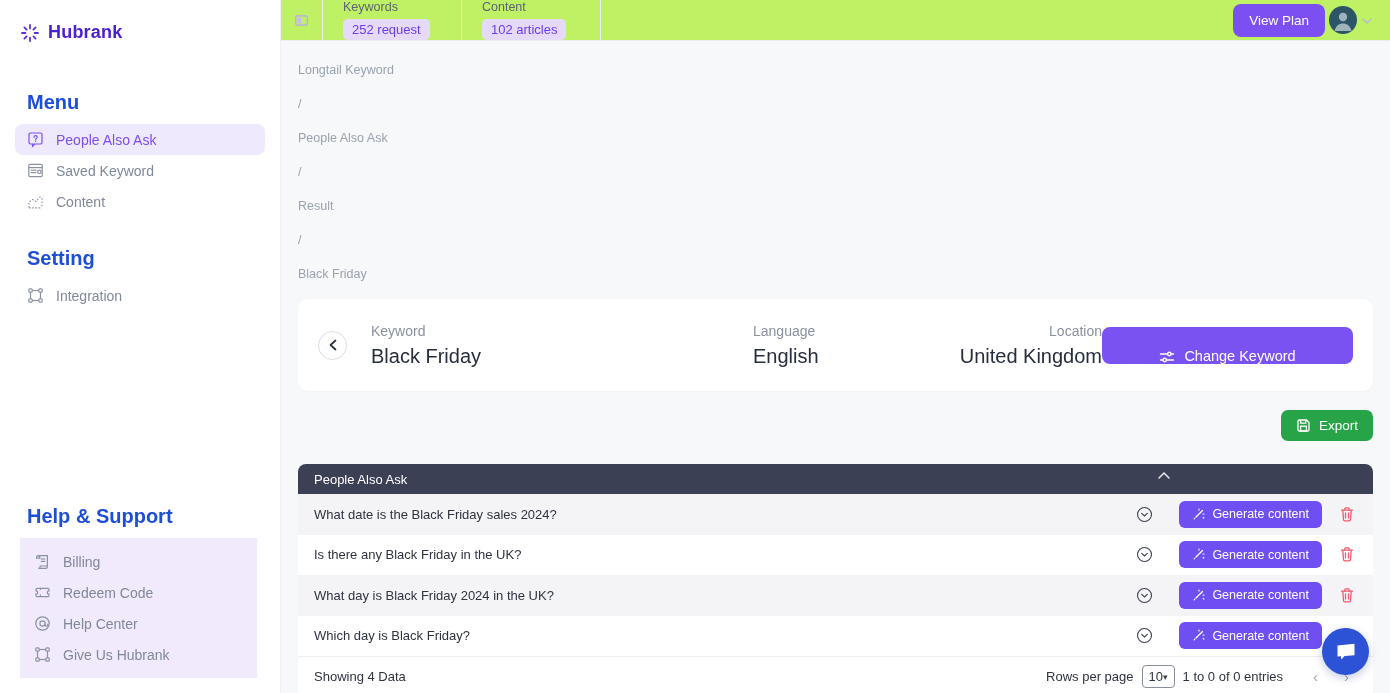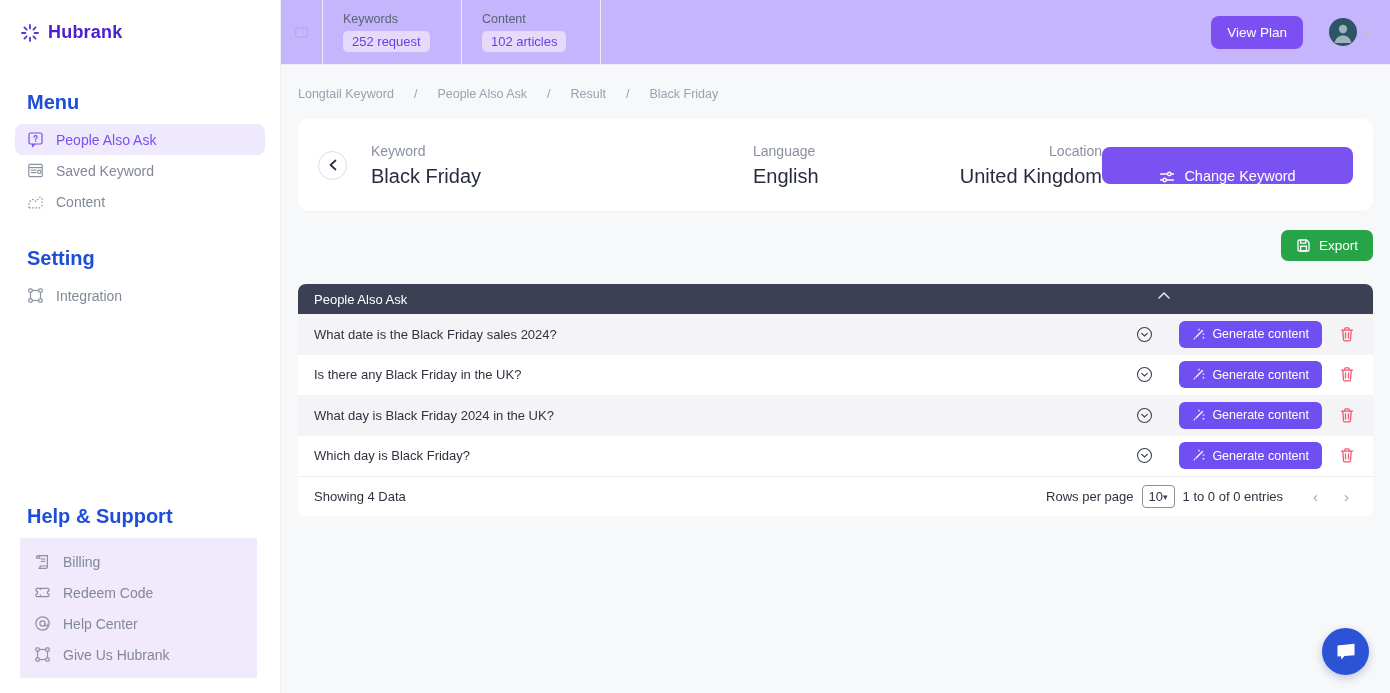--- a/index.html
+++ b/index.html
@@ -17,33 +17,33 @@
   .side-item svg { flex:0 0 auto; }
   .side-item.active { background:#efe9fd; color:#7c4ff0; }
   .side-item.active svg * { stroke:#7c4ff0; }
   .setting-section { margin-top:30px; }
   .help-section { margin-top:auto; padding-bottom:15px; }
   .help-block { background:#f1eafc; margin:0 23px 0 20px; padding:8px 0; }
   .help-block .side-item { margin:0 8px; padding:7px 6px; }
 
   
   .main { flex:1; display:flex; flex-direction:column; position:relative; }
-  .topbar { height:65px; background:#c4b5fd; border-bottom:1px solid #ececf1; display:flex; align-items:stretch; }
+  .topbar { height:65px; background:#bef264; border-bottom:1px solid #ececf1; display:flex; align-items:stretch; }
   .tb-cell { display:flex; align-items:center; justify-content:center; border-right:1px solid #ececf1; }
   .tb-toggle { width:42px; cursor:pointer; }
   .tb-stat { width:139px; flex-direction:column; align-items:flex-start; justify-content:center; padding-left:20px; gap:5px; }
   .tb-stat .lbl { font-size:12.5px; color:#5d6372; }
   .badge { background:#e5daf9; color:#6d3ded; font-size:13px; padding:3px 9px; border-radius:5px; }
-  .tb-right { margin-left:auto; display:flex; align-items:center; gap:26px; padding-right:18px; }
+  .tb-right { margin-left:auto; display:flex; align-items:center; gap:4px; padding-right:18px; }
   .btn-viewplan { background:#7b4ff2; color:#fff; border:none; font-size:13.5px; padding:9px 16px; border-radius:8px; cursor:pointer; font-family:inherit; }
   .avatar-wrap { display:flex; align-items:center; gap:4px; cursor:pointer; }
   .avatar { width:28px; height:28px; border-radius:50%; background:#2d5566; display:flex; align-items:center; justify-content:center; overflow:hidden; }
 
   .content { padding:22px 18px 0 17px; flex:1; position:relative; }
-  .breadcrumb { display:flex; gap:20px; font-size:12.5px; color:#9aa2ad; margin-bottom:18px; }
+  .breadcrumb { display:flex; gap:20px; font-size:12.5px; color:#9aa2ad; margin-bottom:18px;flex-direction:column; }
   .breadcrumb span { cursor:pointer; }
   .breadcrumb .sep { cursor:default; }
 
   
   .kw-card { background:#fff; border-radius:10px; height:92px; display:flex; align-items:center; padding:0 20px; box-shadow:0 1px 2px rgba(20,20,40,.03); }
   .back-btn { width:29px; height:29px; border-radius:50%; border:1px solid #d9dde4; background:#fff; display:flex; align-items:center; justify-content:center; cursor:pointer; margin-right:24px; }
   .kv { display:flex; flex-direction:column; gap:6px; }
   .kv .k { font-size:14px; color:#8a90a0; }
   .kv .v { font-size:20px; color:#272d3e; }
   .kv-keyword { width:382px; }

